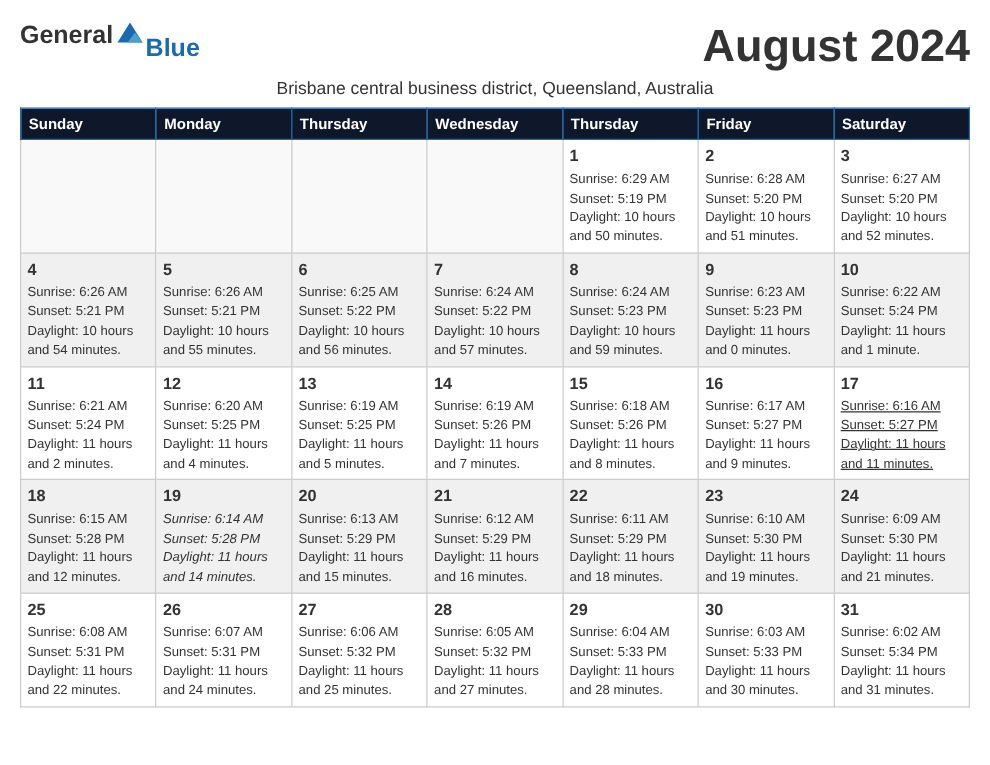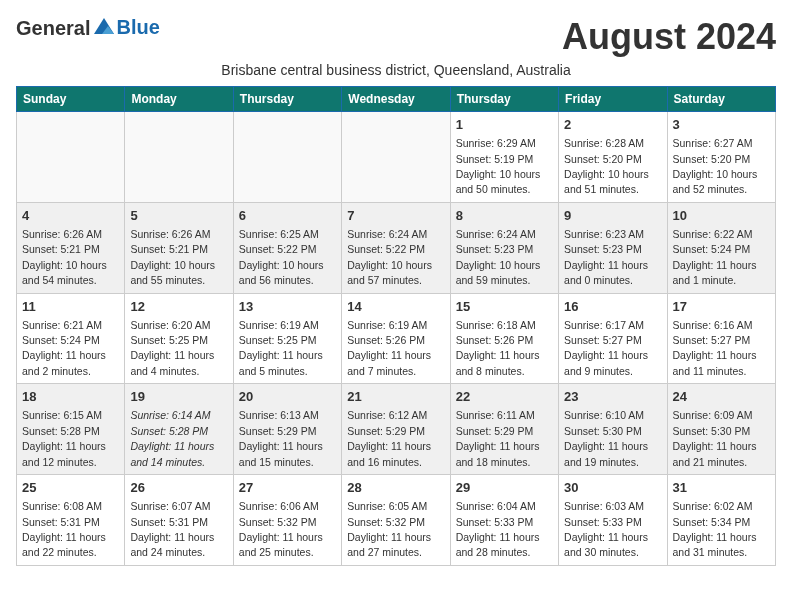--- a/index.html
+++ b/index.html
@@ -27,20 +27,21 @@
     }
     .logo-general {
       font-size: 20px;
       font-weight: bold;
       color: #333;
     }
     .logo-blue {
       font-size: 20px;
       font-weight: bold;
       color: #1a6aad;
+      margin-top: 12px;
     }
     .logo-icon {
       width: 24px;
       height: 24px;
       margin-left: 2px;
     }
     .month-title {
       font-size: 36px;
       font-weight: bold;
       color: #333;
@@ -51,21 +52,21 @@
       font-size: 14px;
       color: #333;
       margin-bottom: 8px;
     }
     .calendar-table {
       width: 100%;
       border-collapse: collapse;
       font-size: 11px;
     }
     .calendar-table th {
-      background-color: #0f766e;
+      background-color: #0f172a;
       color: #fff;
       text-align: left;
       padding: 5px 6px;
       font-size: 12px;
       font-weight: bold;
       border: 1px solid #1a6aad;
     }
     .calendar-table td {
       border: 1px solid #ccc;
       vertical-align: top;
@@ -174,21 +175,21 @@
 Daylight: 11 hours and 5 minutes.</span></td>
         <td class=""><span class="day-number">14</span><span class="day-info" style="white-space: pre-line;">Sunrise: 6:19 AM
 Sunset: 5:26 PM
 Daylight: 11 hours and 7 minutes.</span></td>
         <td class=""><span class="day-number">15</span><span class="day-info" style="white-space: pre-line;">Sunrise: 6:18 AM
 Sunset: 5:26 PM
 Daylight: 11 hours and 8 minutes.</span></td>
         <td class=""><span class="day-number">16</span><span class="day-info" style="white-space: pre-line;">Sunrise: 6:17 AM
 Sunset: 5:27 PM
 Daylight: 11 hours and 9 minutes.</span></td>
-        <td class=""><span class="day-number">17</span><span class="day-info" style="white-space: pre-line;">Sunrise: 6:16 AM
+        <td class=""><span class="day-number">17</span><span class="day-info" style="white-space: pre-line; text-decoration: underline;">Sunrise: 6:16 AM
 Sunset: 5:27 PM
 Daylight: 11 hours and 11 minutes.</span></td>
       </tr>
       <tr>
         <td class="shaded"><span class="day-number">18</span><span class="day-info" style="white-space: pre-line;">Sunrise: 6:15 AM
 Sunset: 5:28 PM
 Daylight: 11 hours and 12 minutes.</span></td>
         <td class="shaded"><span class="day-number">19</span><span class="day-info" style="white-space: pre-line; font-style: italic;">Sunrise: 6:14 AM
 Sunset: 5:28 PM
 Daylight: 11 hours and 14 minutes.</span></td>

